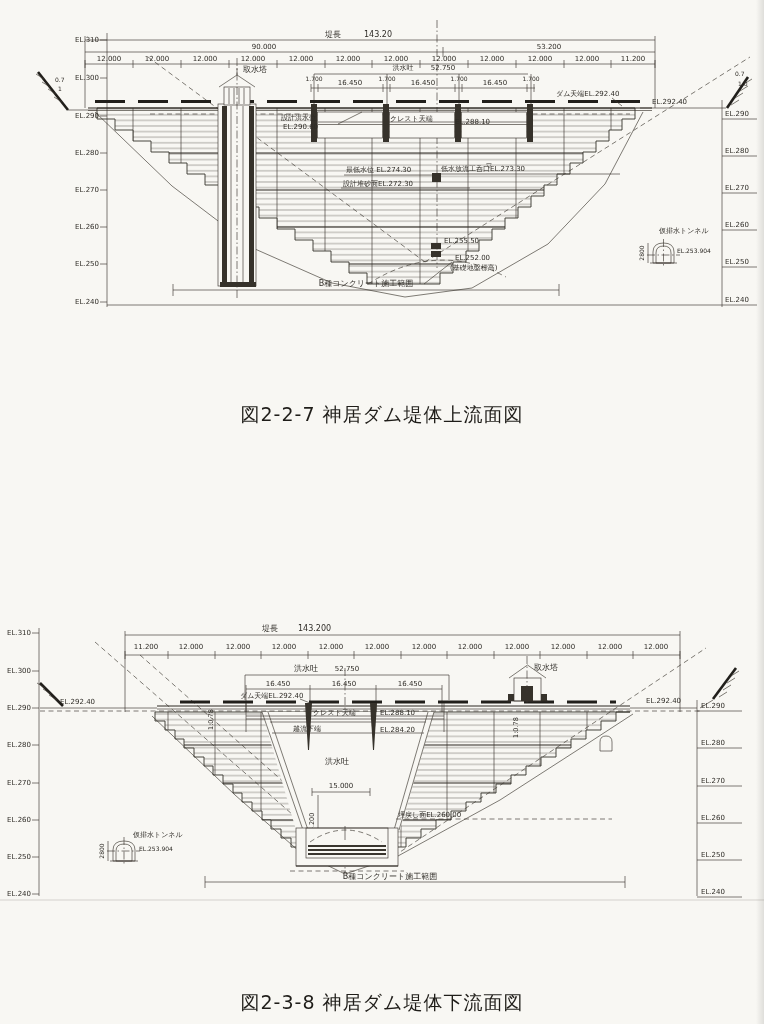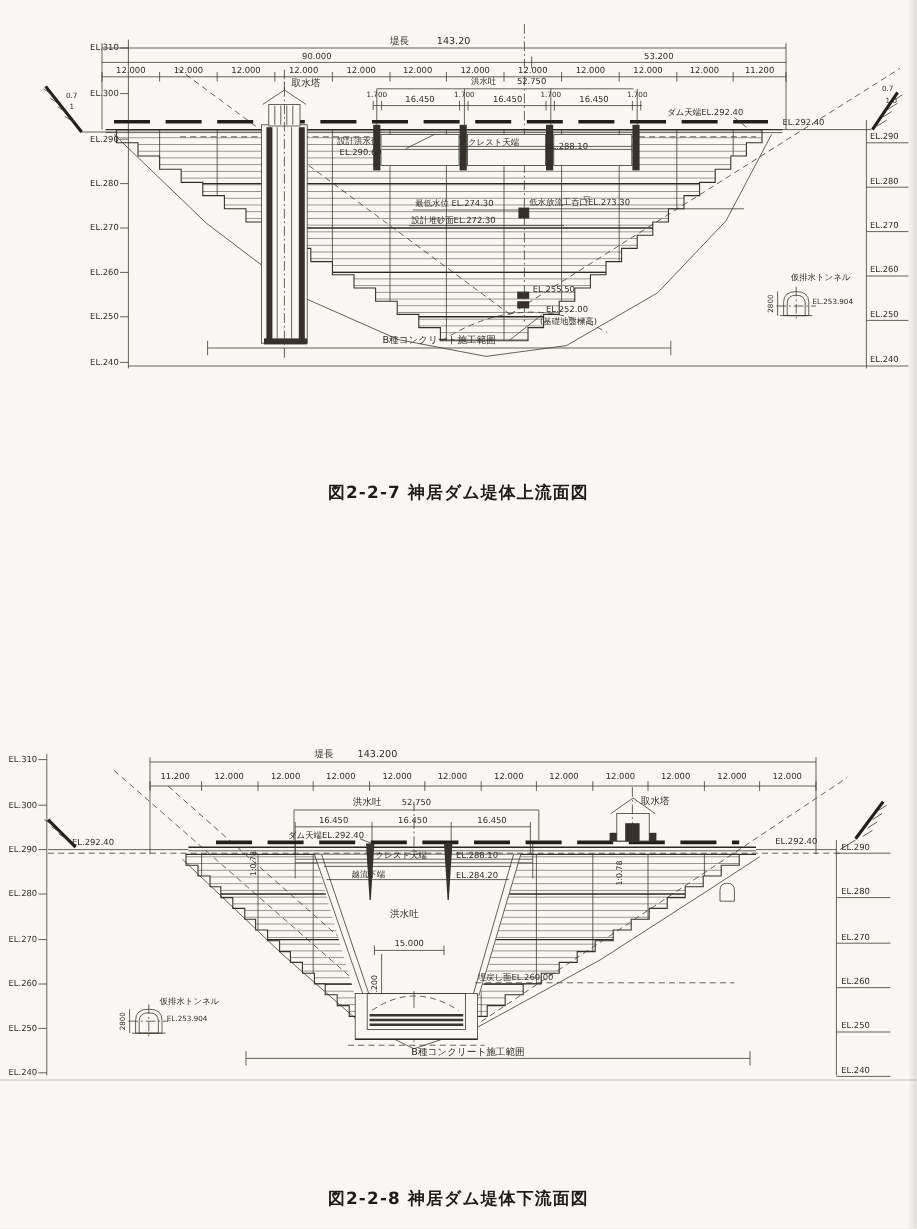--- a/index.html
+++ b/index.html
@@ -4,21 +4,21 @@
 <style>
   html,body{margin:0;padding:0;background:#e8e6e1}
   .page{position:relative;width:764px;height:1024px;background:#f8f7f3;overflow:hidden;
         font-family:"DejaVu Sans",sans-serif}
   .edge-shadow{position:absolute;right:0;top:0;width:8px;height:100%;
         background:linear-gradient(to right,rgba(0,0,0,0),rgba(0,0,0,.10))}
   svg{position:absolute;left:0}
   #fig1{top:0}
   #fig2{top:600px}
   .caption{position:absolute;left:0;width:100%;text-align:center;
-        font-size:14px;font-weight:bold;color:#1f1d19;letter-spacing:1px}
+        font-size:19px;font-weight:normal;color:#1f1d19;letter-spacing:1px}
   #cap1{top:402px}
   #cap2{top:990px}
   svg text{font-family:"DejaVu Sans",sans-serif;font-size:7px;fill:#2f2c27}
   .t6{font-size:6px}.t65{font-size:6.5px}.t8{font-size:8px}
   .mid{text-anchor:middle}.end{text-anchor:end}
   .s{stroke:#3a362f;stroke-width:.65;fill:none}
   .s2{stroke:#2c2922;stroke-width:1.2;fill:none}
   .thk{stroke:#211f1b;stroke-width:2.6;fill:none}
   .dsh{stroke-dasharray:5 3.5}
   .dd{stroke-dasharray:8 2.5 1.5 2.5}
@@ -499,14 +499,14 @@
     </g>
     <g>
       <line class="thk" x1="736" y1="668" x2="713" y2="699"></line>
       <path class="s" d="M731,676 l8,-5 M727,683 l8,-5 M723,690 l8,-5 M719,697 l8,-5"></path>
       <line class="s" x1="713" y1="700" x2="700" y2="708"></line>
     </g>
 
     <line class="faint" x1="0" y1="900" x2="764" y2="900"></line>
   </svg>
 
-  <div id="cap2" class="caption">図2-2-8  神居ダム堤体下流面図</div>
+  <div id="cap2" class="caption">図2-3-8  神居ダム堤体下流面図</div>
 </div>
 
 </body></html>

